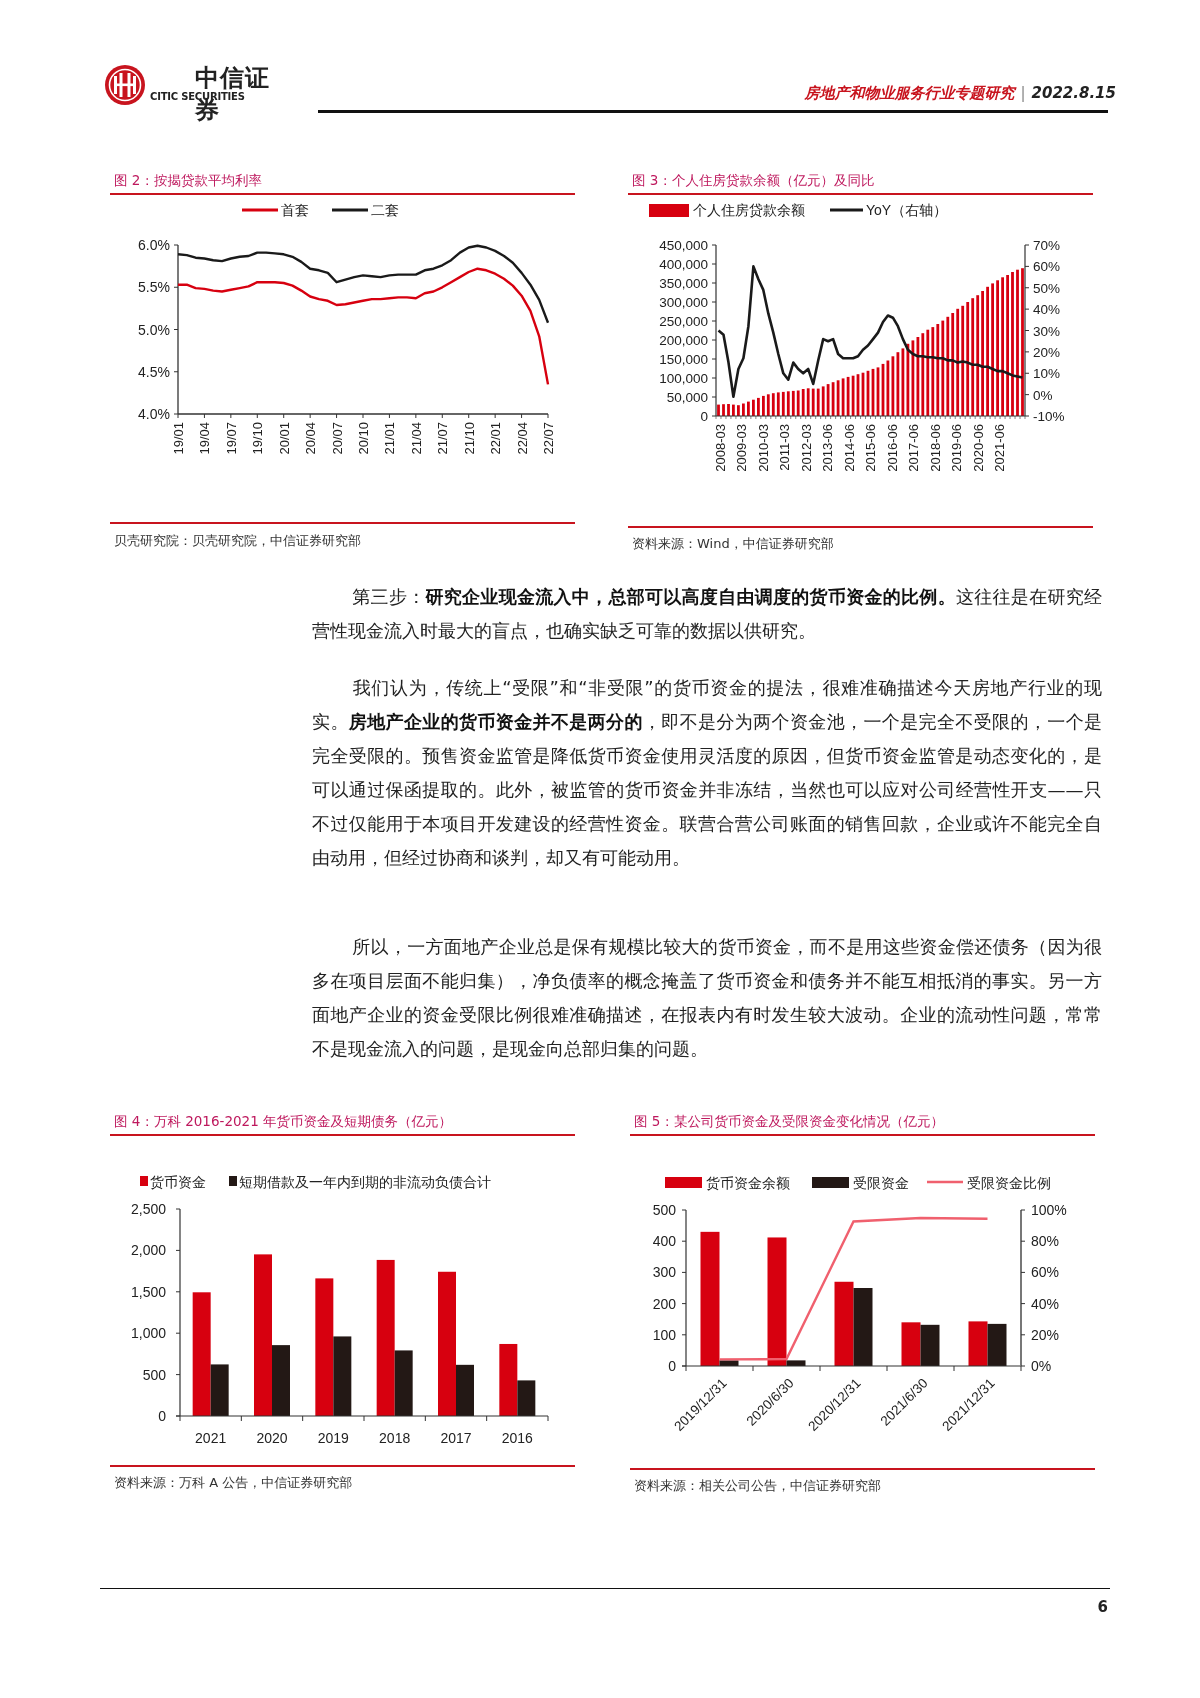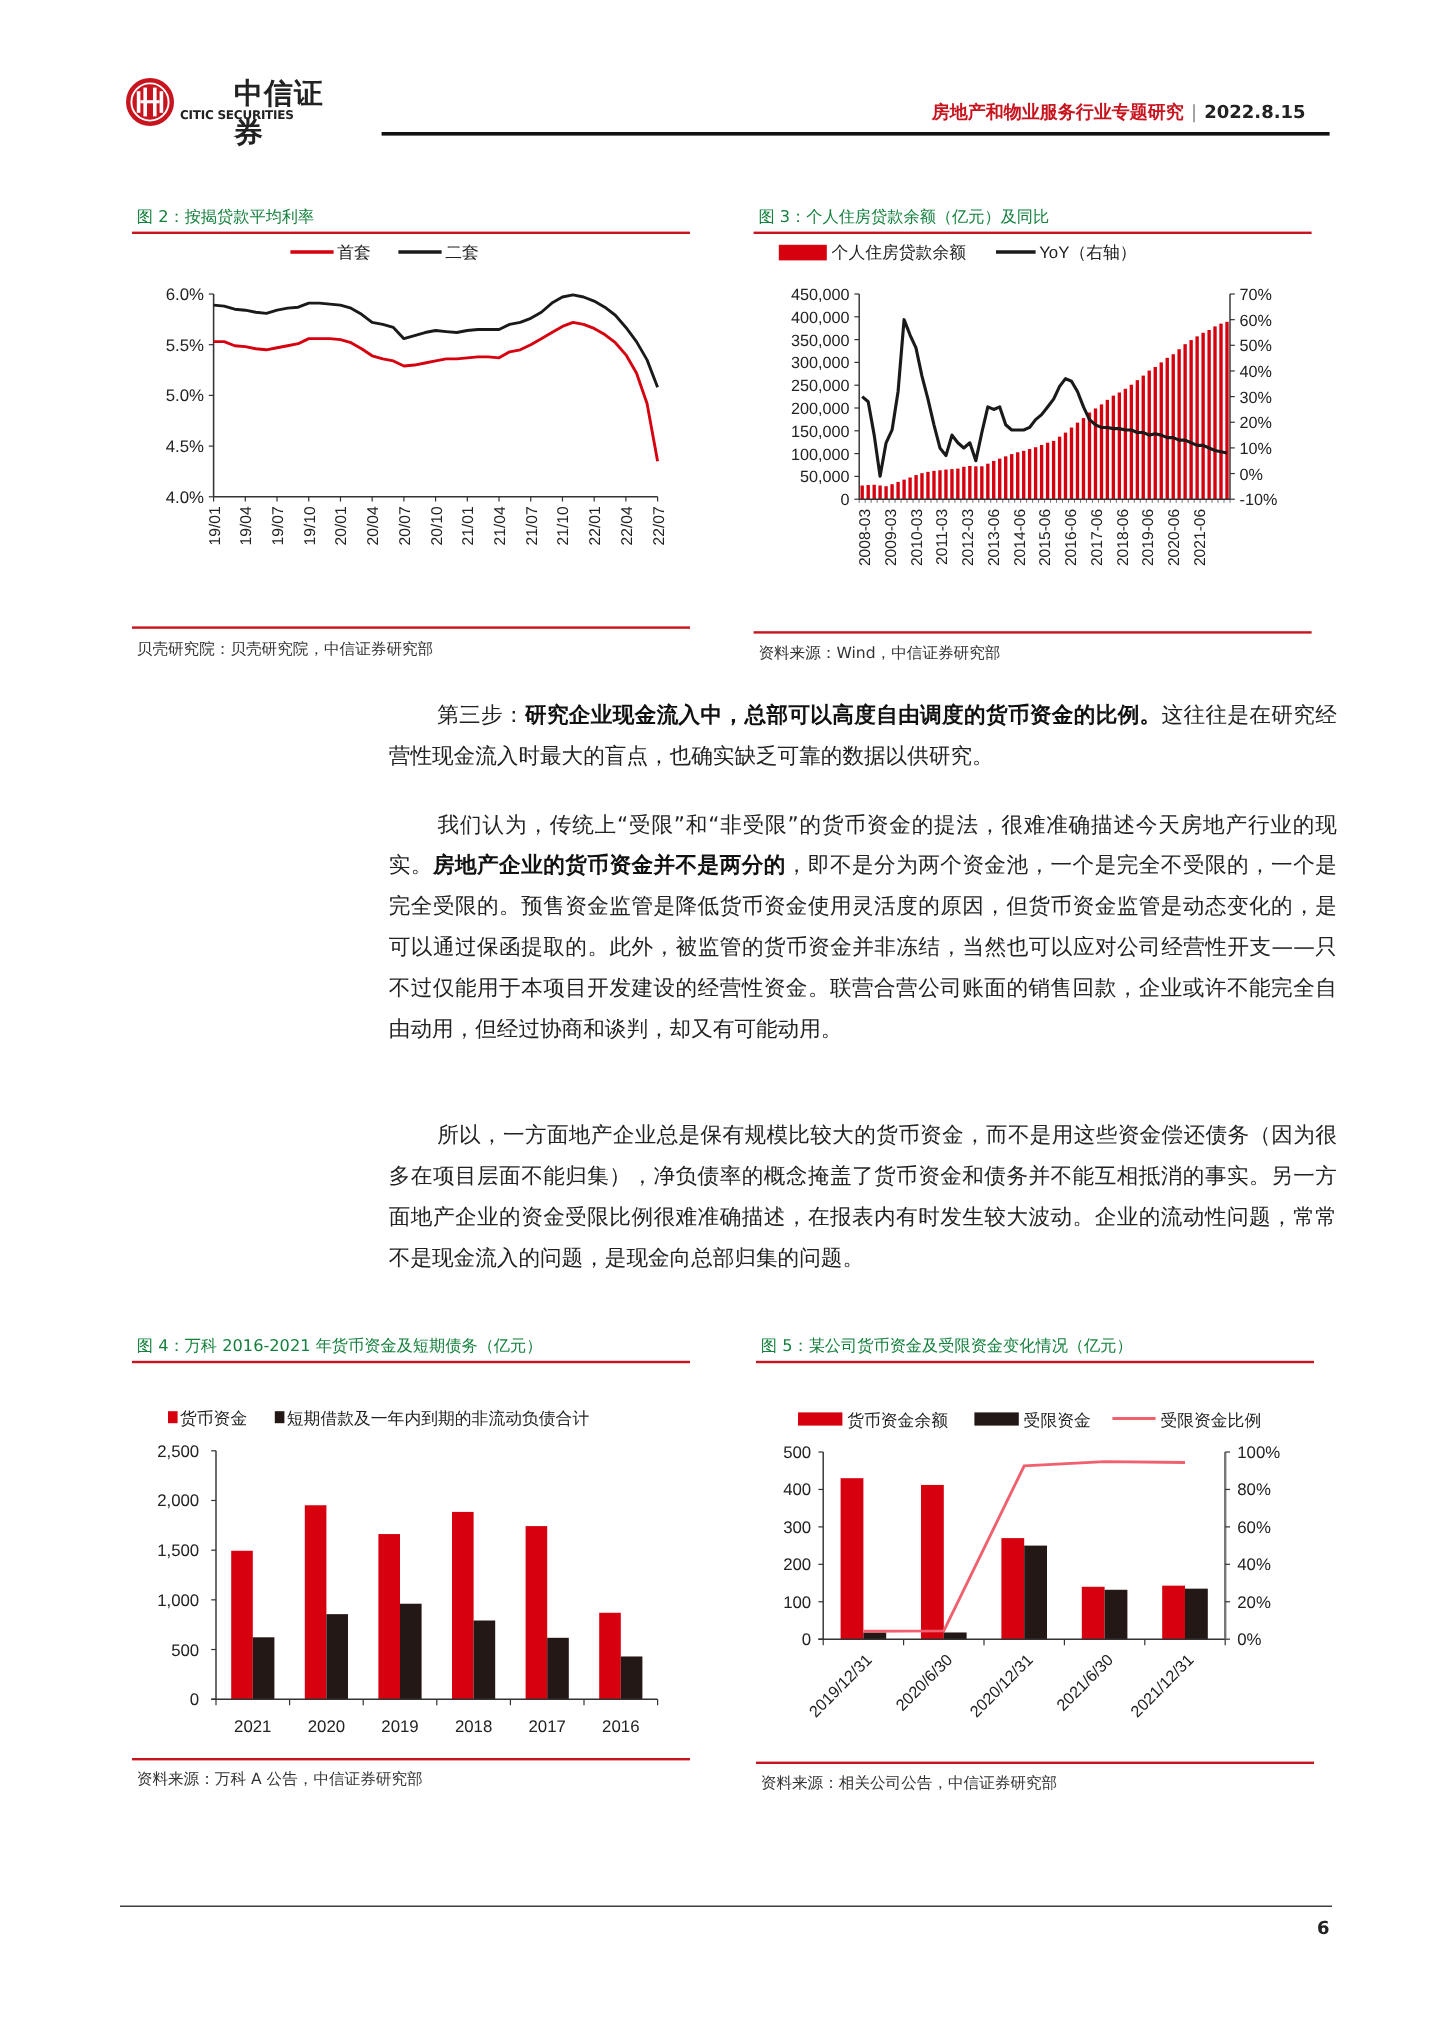--- a/index.html
+++ b/index.html
@@ -3,32 +3,32 @@
 <meta charset="utf-8">
 <style>
   html, body { margin: 0; padding: 0; background: #ffffff; }
   body { width: 1200px; height: 1698px; position: relative; overflow: hidden;
          font-family: "DejaVu Sans", "Liberation Sans", sans-serif; color: #1a1a1a; }
   .abs { position: absolute; }
   
   .logo { left: 104px; top: 60px; width: 170px; height: 50px; }
   .logo-cn { position: absolute; left: 46px; top: 2px; font-size: 24px; font-weight: bold; letter-spacing: 1px; color: #222; font-family: "DejaVu Serif", serif; margin-left: 45px; }
   .logo-en { position: absolute; left: 46px; top: 31px; font-size: 10px; font-weight: bold; color: #222; letter-spacing: -0.2px; }
-  .hdr-right { right: 112px; top: 84px; font-size: 15px; font-weight: bold; white-space: nowrap; }
+  .hdr-right { right: 84px; top: 84px; font-size: 15px; font-weight: bold; white-space: nowrap; font-style: italic; }
   .hdr-title { color: #c8141e; }
   .hdr-sep { color: #888; margin: 0 6px; font-weight: normal; }
   .hdr-date { color: #222; }
   .hdr-rule { left: 318px; top: 110px; width: 790px; height: 3px; background: #111; }
   
-  .fig-title { font-size: 13.5px; color: #15803d; white-space: nowrap; }
+  .fig-title { font-size: 13.5px; color: #be185d; white-space: nowrap; }
   .fig-rule { height: 2px; background: #c8141e; }
   .fig-src { font-size: 13px; color: #333; white-space: nowrap; }
   svg text { font-family: "Liberation Sans", "DejaVu Sans", sans-serif; }
   
-  .para { left: 324px; width: 790px; font-size: 18px; line-height: 34px; color: #222; text-align: justify; }
+  .para { left: 312px; width: 790px; font-size: 18px; line-height: 34px; color: #222; text-align: justify; }
   .para b { font-weight: bold; color: #111; }
   .indent { display: inline-block; width: 40px; }
   
   .ftr-rule { left: 100px; top: 1588px; width: 1010px; height: 1px; background: #111; }
   .ftr-left { left: 100px; top: 1690px; font-size: 13px; font-weight: bold; color: #222; margin-top: 44px; }
   .ftr-page { right: 92px; top: 1598px; font-size: 15px; font-weight: bold; color: #222; }
 </style>
 </head>
 <body>
 

